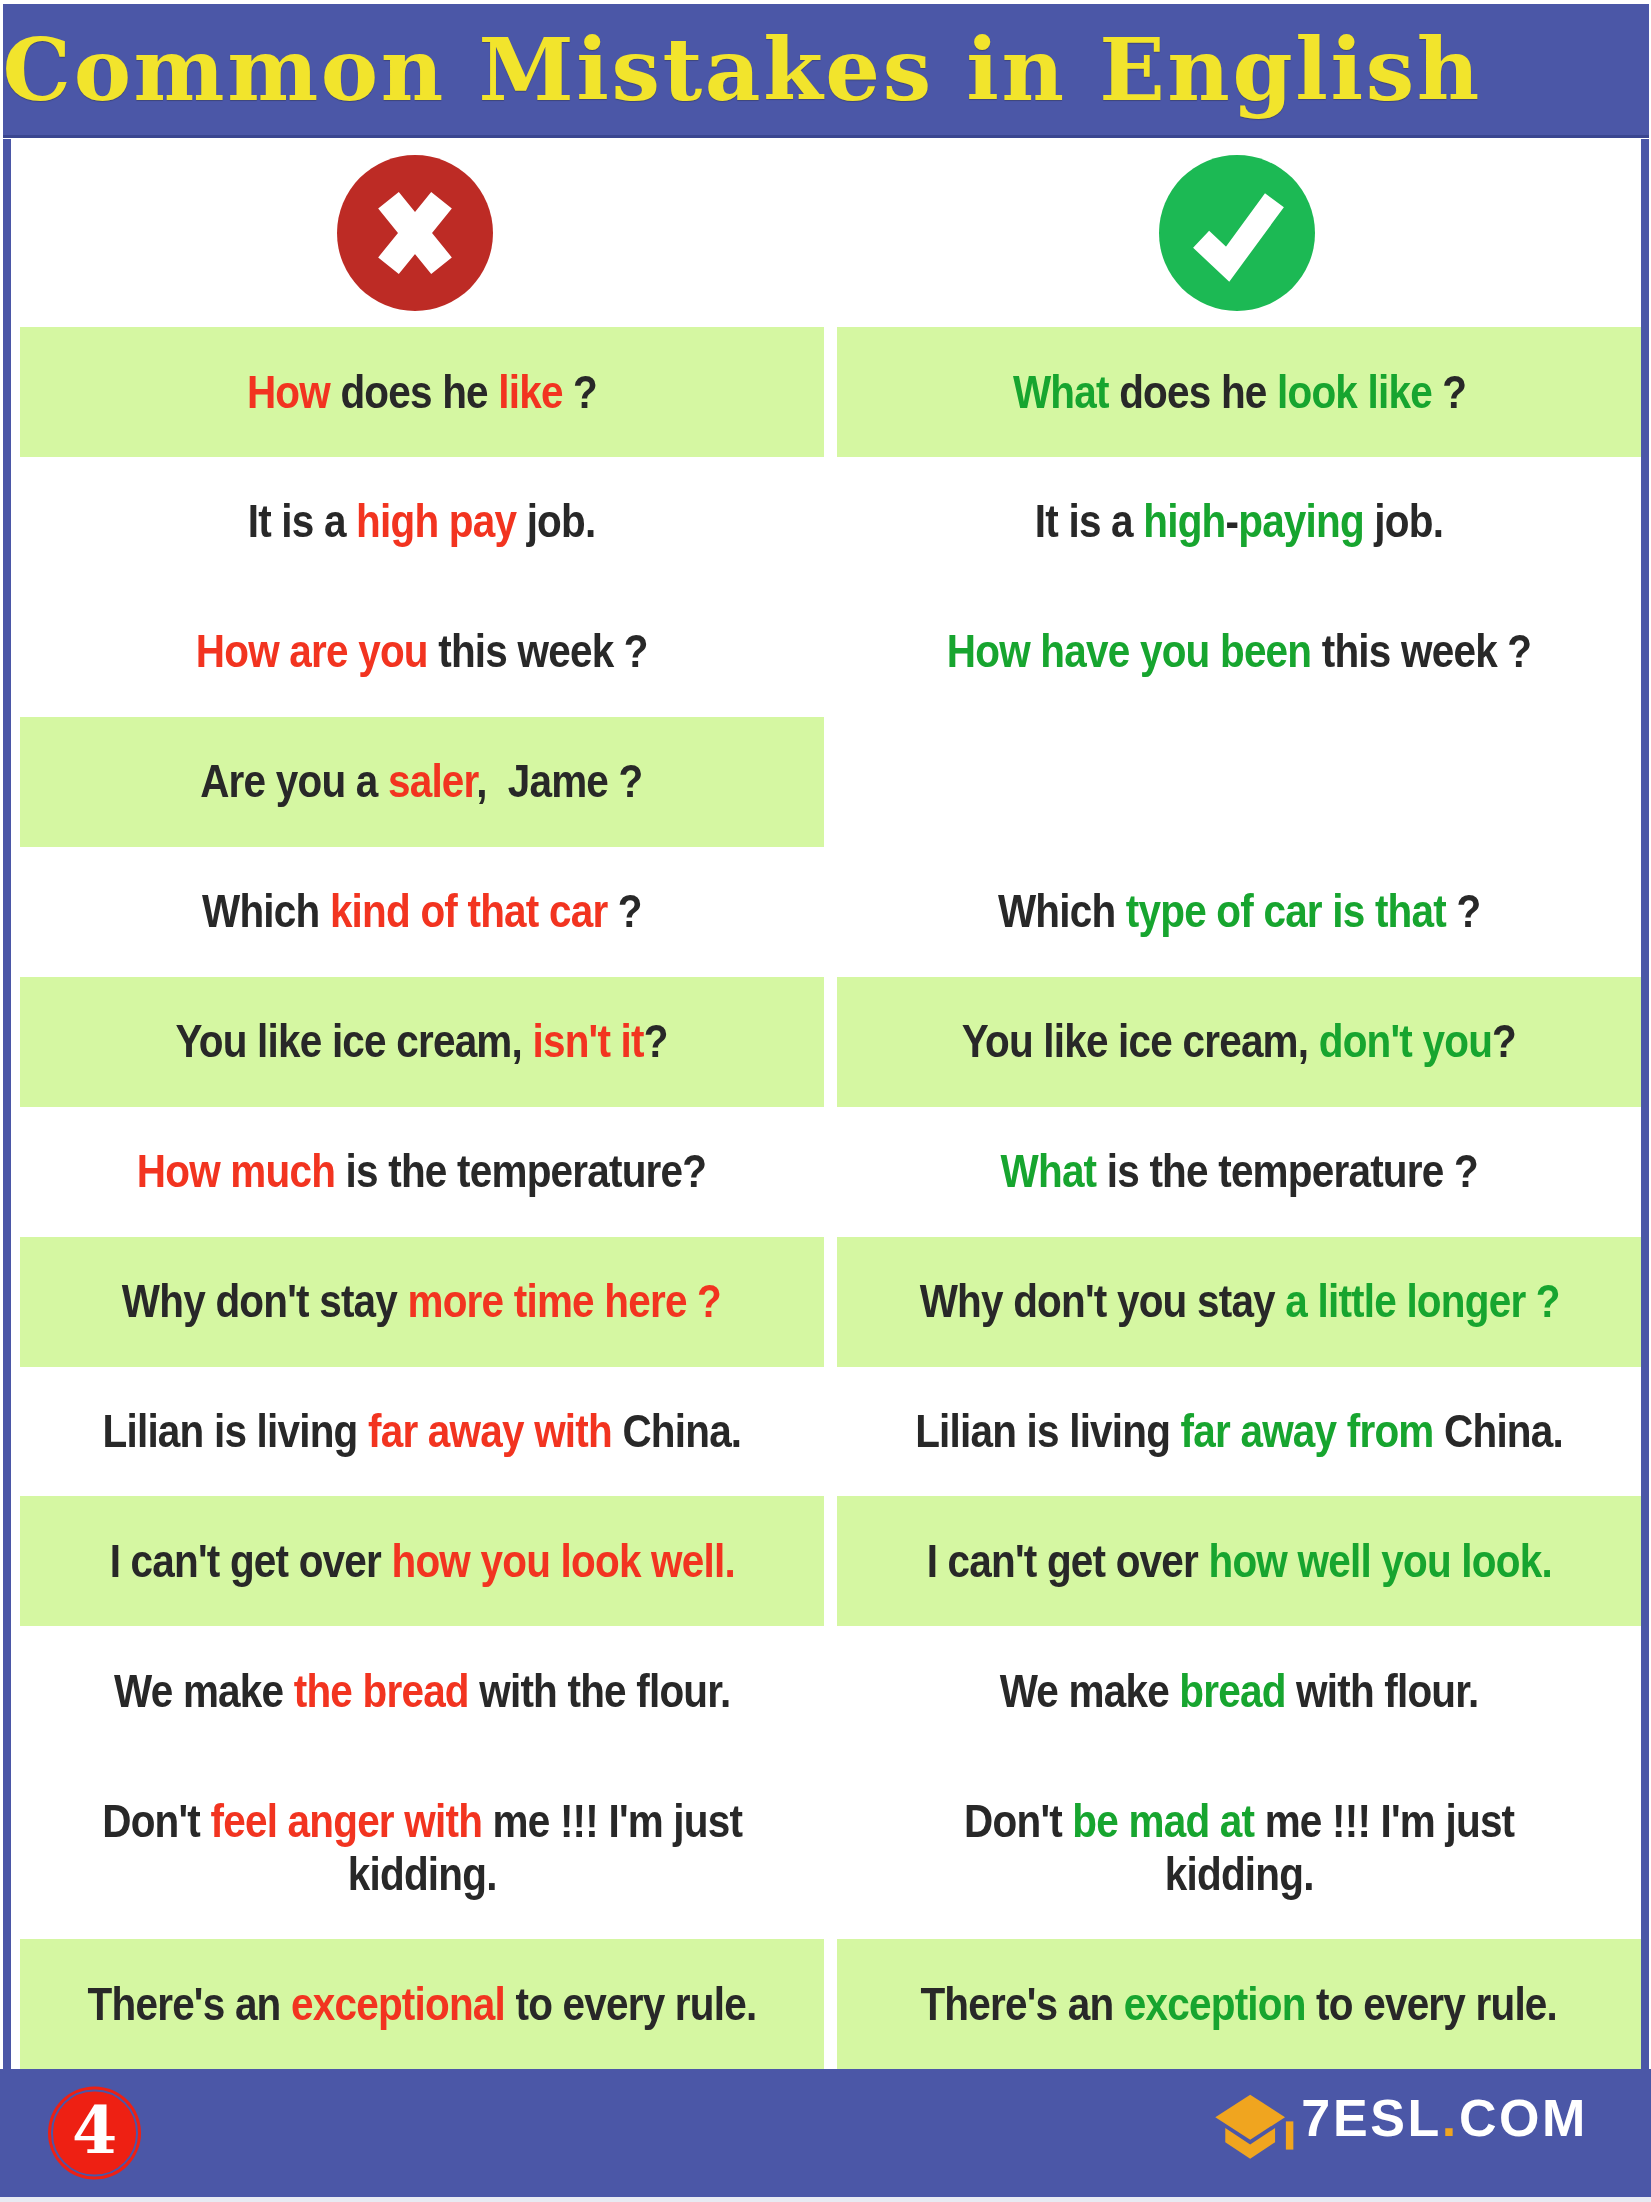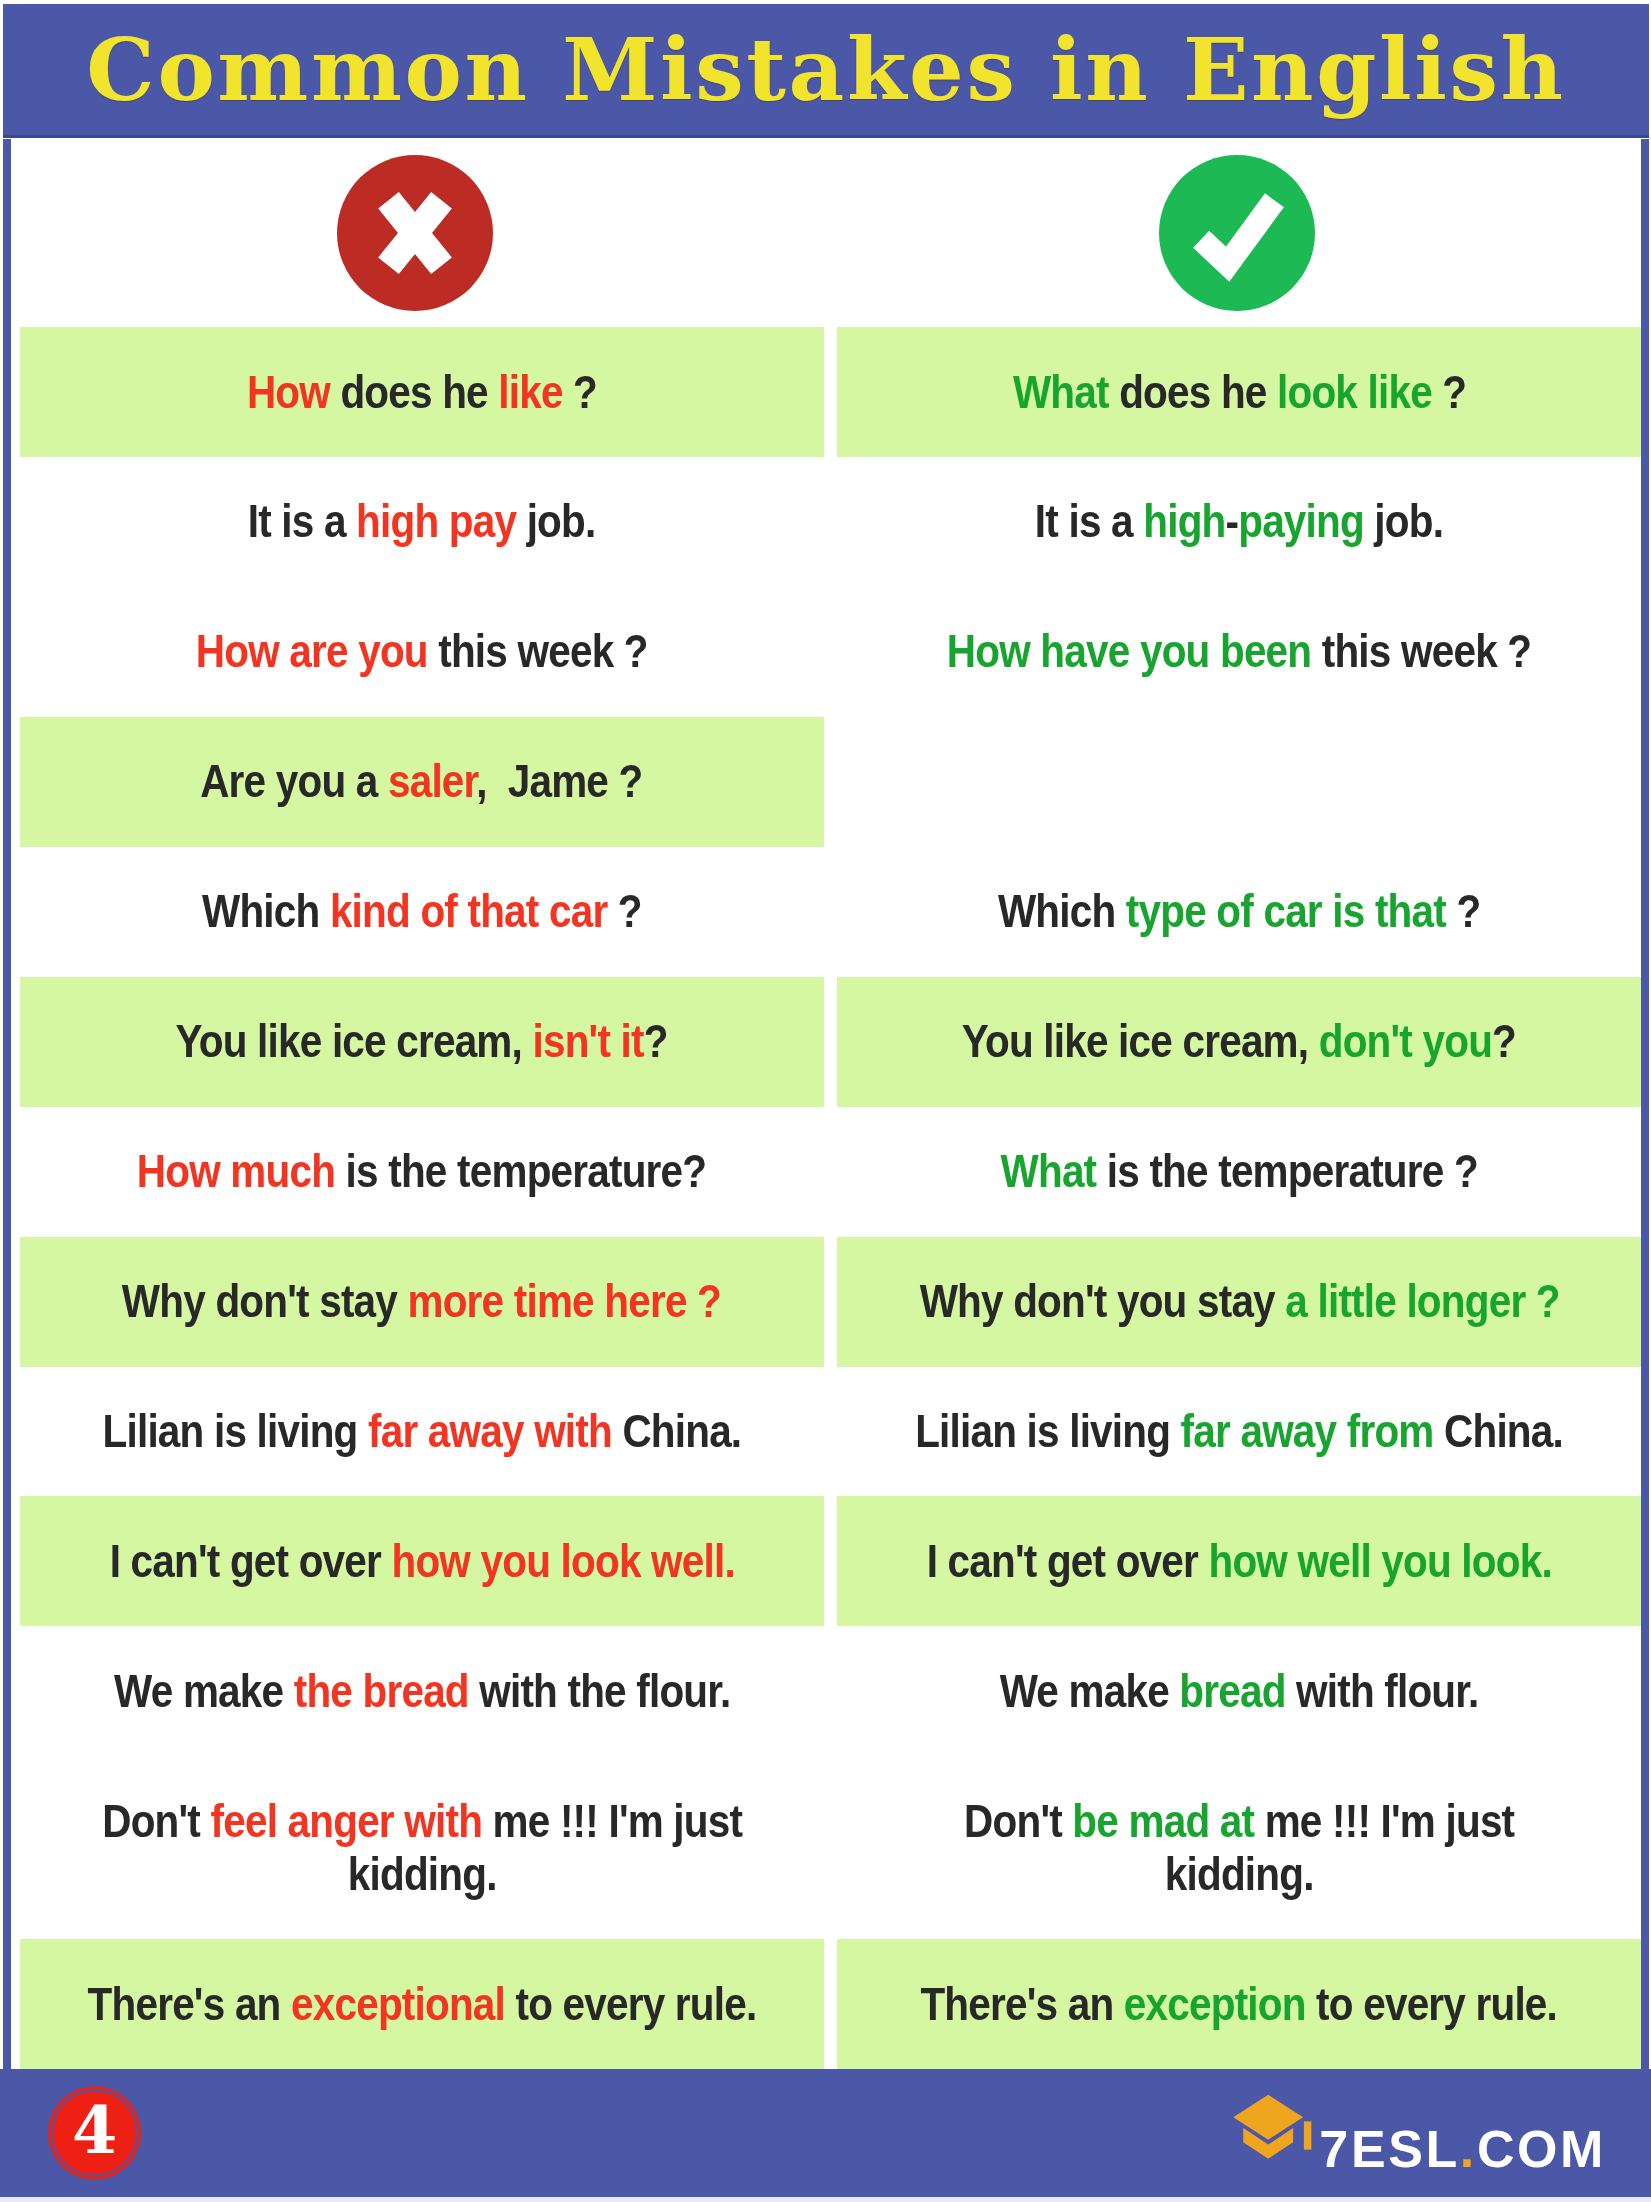--- a/index.html
+++ b/index.html
@@ -4,21 +4,21 @@
 <style>
   html,body { margin:0; padding:0; background:#ffffff; }
   .page {
     position:relative; width:1652px; height:2203px; overflow:hidden;
     background:#ffffff; font-family:"Liberation Sans", sans-serif;
   }
   
   .banner {
     position:absolute; top:4.3px; left:2.6px; right:2.6px; height:131px;
     background:#4b57a7; border-bottom:3.4px solid #3a4690;
-    display:flex; align-items:center; justify-content:center;
+    display:flex; align-items:center; justify-content:flex-start;
   }
   .banner .title {
     font-family:"DejaVu Serif", serif; font-weight:bold;
     font-size:86px; line-height:1; color:#f2e42c; letter-spacing:2.6px;
     text-shadow:0 0.9px 0.9px rgba(40,40,40,.35);
     white-space:nowrap;
   }
   
   .frame {
     position:absolute; top:139px; left:2.6px; right:2.6px; bottom:134px;
@@ -62,22 +62,22 @@
   }
   .badge::after {
     content:""; position:absolute; inset:3.4px; border:2.6px solid #4b57a7;
     border-radius:50%;
   }
   .badge .num {
     font-family:"DejaVu Serif", serif; font-weight:bold; font-size:65px;
     color:#ffffff; line-height:1; padding-bottom:5.2px;
   }
   .logo {
-    position:absolute; right:46px; top:50%; transform:translateY(-50%);
-    display:flex; align-items:flex-end; gap:6px;
+    position:absolute; right:64px; top:50%; transform:translateY(-50%);
+    display:flex; align-items:flex-start; gap:6px;
   }
   .cap-icon { width:83px; height:83px; display:block; }
   .logo-text {
     font-weight:bold; font-size:52px; letter-spacing:2.6px; line-height:1;
     color:#ffffff; white-space:nowrap;
   }
   .logo-text .dot { color:#f0a51f; }
 </style>
 </head>
 <body>

